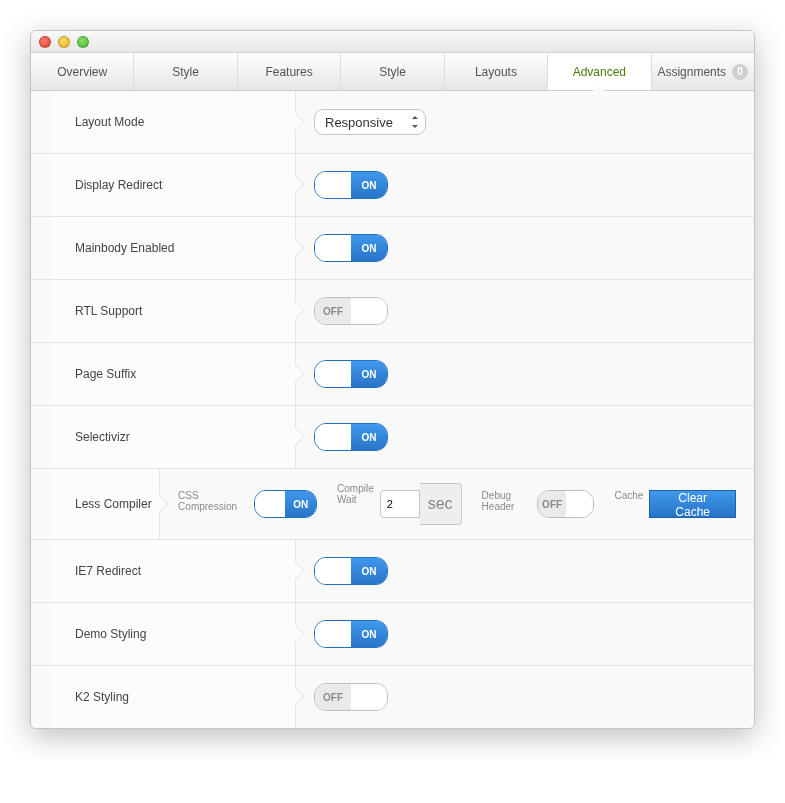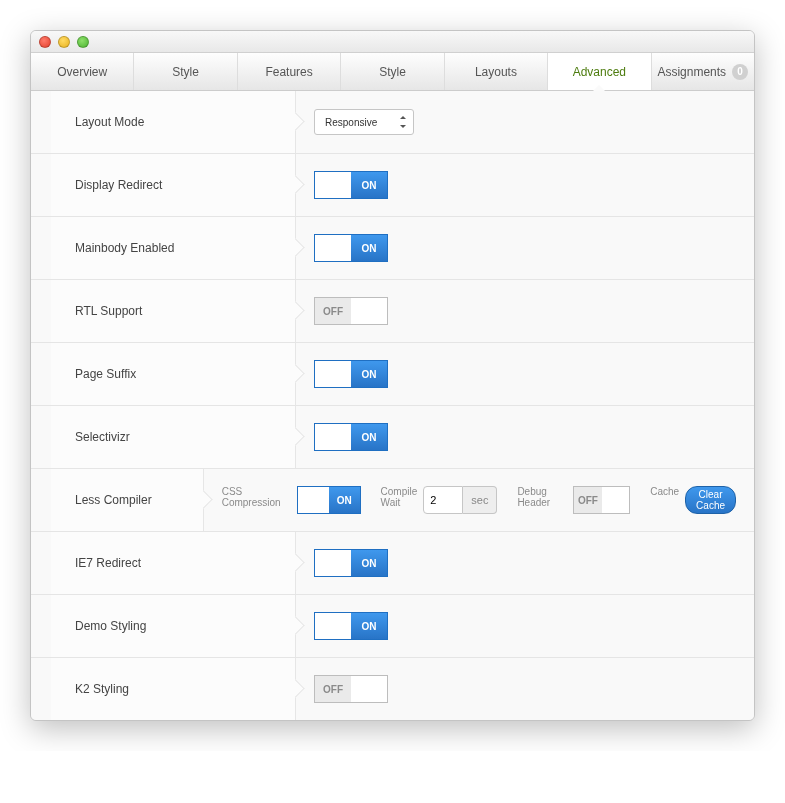--- a/index.html
+++ b/index.html
@@ -117,23 +117,23 @@
   display: flex;
   align-items: center;
   gap: 20px;
 }
 
 .select {
   display: inline-flex;
   align-items: center;
   background: #fff;
   border: 1px solid #c6c6c6;
-  border-radius: 3px;
+  border-radius: 9px;
   padding: 4px 32px 4px 10px;
-  font-size: 10px;
+  font-size: 13px;
   color: #333;
   position: relative;
   height: 26px;
   min-width: 100px;
   cursor: pointer;
 }
 .select::after {
   content: "";
   position: absolute;
   right: 7px;
@@ -150,21 +150,21 @@
   bottom: 6px;
   width: 0; height: 0;
   border-left: 3px solid transparent;
   border-right: 3px solid transparent;
   border-top: 3px solid #555;
 }
 
 .toggle {
   width: 74px;
   height: 28px;
-  border-radius: 0;
+  border-radius: 12px;
   border: 1px solid #bdbdbd;
   display: flex;
   overflow: hidden;
   cursor: pointer;
   box-shadow: inset 0 1px 2px rgba(0,0,0,0.05);
 }
 .toggle .knob {
   flex: 1;
   background: #fff;
 }
@@ -205,39 +205,39 @@
 }
 .numfield input {
   width: 40px;
   height: 28px;
   border: 1px solid #c6c6c6;
   border-radius: 4px 0 0 4px;
   padding: 0 6px;
   font-size: 11px;
 }
 .numfield .unit {
-  height: 28px;
+  height: 42px;
   border: 1px solid #c6c6c6;
   border-left: none;
   background: #eee;
   color: #888;
-  font-size: 11px;
+  font-size: 16px;
   display: flex;
   align-items: center;
   padding: 0 8px;
   border-radius: 0 4px 4px 0;
 }
 .btn {
   height: 28px;
-  padding: 0 10px;
+  padding: 0 25px;
   background: linear-gradient(#3f98ed, #2874c7);
   color: #fff;
   border: 1px solid #1e62a8;
-  border-radius: 12px;
-  font-size: 10px;
+  border-radius: 0;
+  font-size: 12px;
   cursor: pointer;
 }
 </style>
 </head>
 <body>
 
 <div class="window">
 
   <div class="titlebar">
     <div class="dot red"></div>

